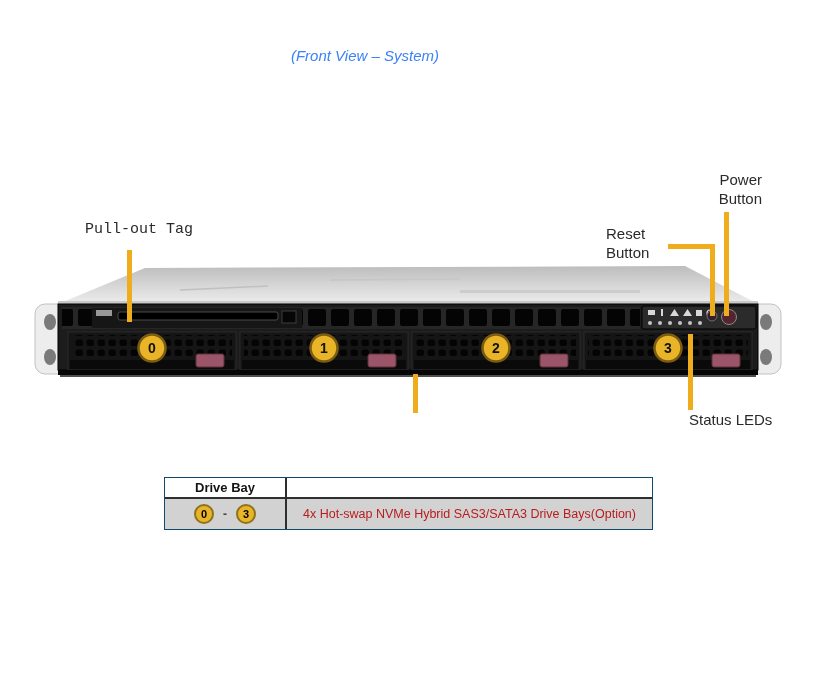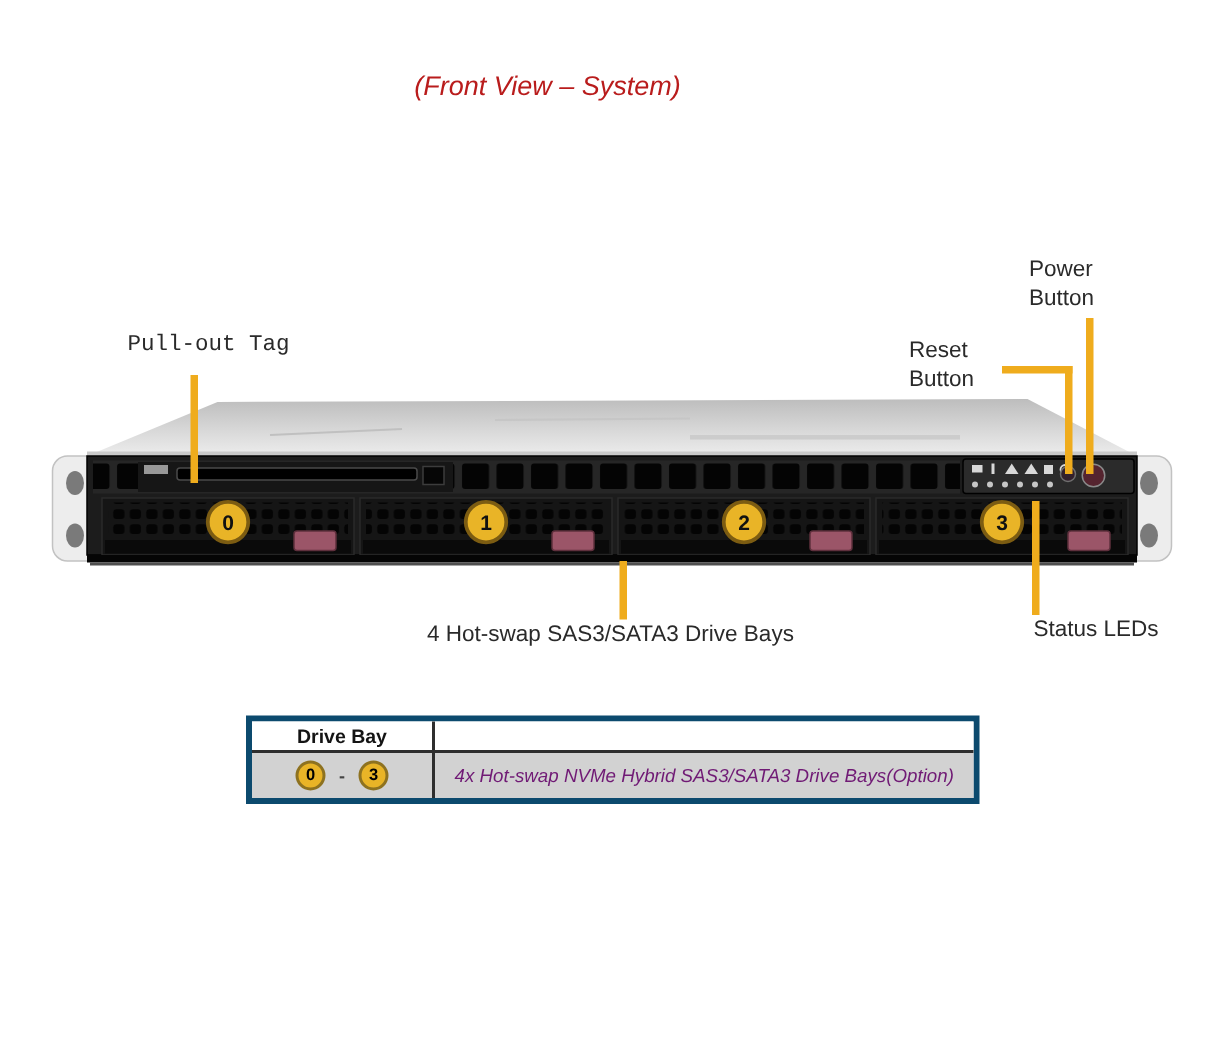--- a/index.html
+++ b/index.html
@@ -2,58 +2,58 @@
 <html><head>
 <meta charset="utf-8">
 <style>
   * { margin:0; padding:0; box-sizing:border-box; }
   html,body { background:#ffffff; }
   body { width:816px; height:694px; font-family:"Liberation Sans", sans-serif; }
   .screen { position:relative; width:816px; height:694px; background:#ffffff; overflow:hidden; }
 
   .caption {
     position:absolute; left:240px; top:47px; width:250px;
-    text-align:center; font-style:italic; font-size:18px; color:#b91c1c;
+    text-align:center; font-style:italic; font-size:15px; color:#3b82f6;
   }
 
   .callout-label {
     position:absolute; font-size:15px; color:#2a2a2a;
     white-space:pre-line; line-height:19px;
   }
   .lbl-pullout   { left:85px;  top:220px;font-family:Liberation Mono, monospace; }
-  .lbl-power     { left:686px; top:170px; width:76px;  text-align:left; }
+  .lbl-power     { left:686px; top:170px; width:76px;  text-align:right; }
   .lbl-reset     { left:606px; top:224px; width:64px;  text-align:left; }
   .lbl-drivebays { left:222px; top:413px; width:370px; text-align:center; }
   .lbl-status    { left:645px; top:410px;margin-left:44px; }
 
   .callout-line { position:absolute; background:#EFAC1D; }
   .line-pullout   { left:127px; top:250px; width:5px;  height:72px;  }
   .line-power     { left:724px; top:212px; width:5px;  height:104px; }
   .line-reset-h   { left:668px; top:244px; width:47px; height:5px;   }
   .line-reset-v   { left:710px; top:244px; width:5px;  height:72px;  }
   .line-drivebays { left:413px; top:374px; width:5px;  height:39px;  }
   .line-status    { left:688px; top:334px; width:5px;  height:76px;  }
 
   .chassis-svg { position:absolute; left:30px; top:258px; width:760px; height:122px; }
 
   .bay-table {
     position:absolute; left:164px; top:477px; width:489px;
-    border:4px solid #0c4a6e; background:#ffffff;
+    border:1px solid #0c4a6e; background:#ffffff;
   }
   .bay-table .hrow { display:flex; height:21px; background:#ffffff; border-bottom:2px solid #2e2e2e; }
   .bay-table .hcell {
     display:flex; align-items:center; justify-content:center;
     font-weight:bold; font-size:13px; color:#141414;
   }
   .bay-table .c1 { width:122px; border-right:2px solid #2e2e2e; }
   .bay-table .c2 { flex:1; }
   .bay-table .drow { display:flex; height:30px; background:#d2d2d2; }
   .bay-table .dcell { display:flex; align-items:center; justify-content:center; }
   .bay-table .dcell.c1 { gap:9px; }
-  .bay-table .dcell.c2 { font-size:12.5px; color:#701a75;font-style:italic; }
+  .bay-table .dcell.c2 { font-size:12.5px; color:#b91c1c; }
   .badge {
     width:20px; height:20px; border-radius:50%;
     background:#E9B427; border:2px solid #8E7220;
     display:flex; align-items:center; justify-content:center;
     font-size:11px; font-weight:bold; color:#000;
   }
   .bay-sep { font-size:12px; color:#444; font-weight:bold; }
 </style>
 </head>
 <body>
@@ -175,21 +175,20 @@
   <div class="callout-line line-reset-h"></div>
   <div class="callout-line line-reset-v"></div>
   <div class="callout-line line-drivebays"></div>
   <div class="callout-line line-status"></div>
 
   <div class="callout-label lbl-pullout">Pull-out Tag</div>
   <div class="callout-label lbl-power">Power
 Button</div>
   <div class="callout-label lbl-reset">Reset
 Button</div>
-  <div class="callout-label lbl-drivebays">4 Hot-swap SAS3/SATA3 Drive Bays</div>
   <div class="callout-label lbl-status">Status LEDs</div>
 
   <div class="bay-table">
     <div class="hrow">
       <div class="hcell c1">Drive Bay</div>
     </div>
     <div class="drow">
       <div class="dcell c1">
         <span class="badge">0</span>
         <span class="bay-sep">-</span>

